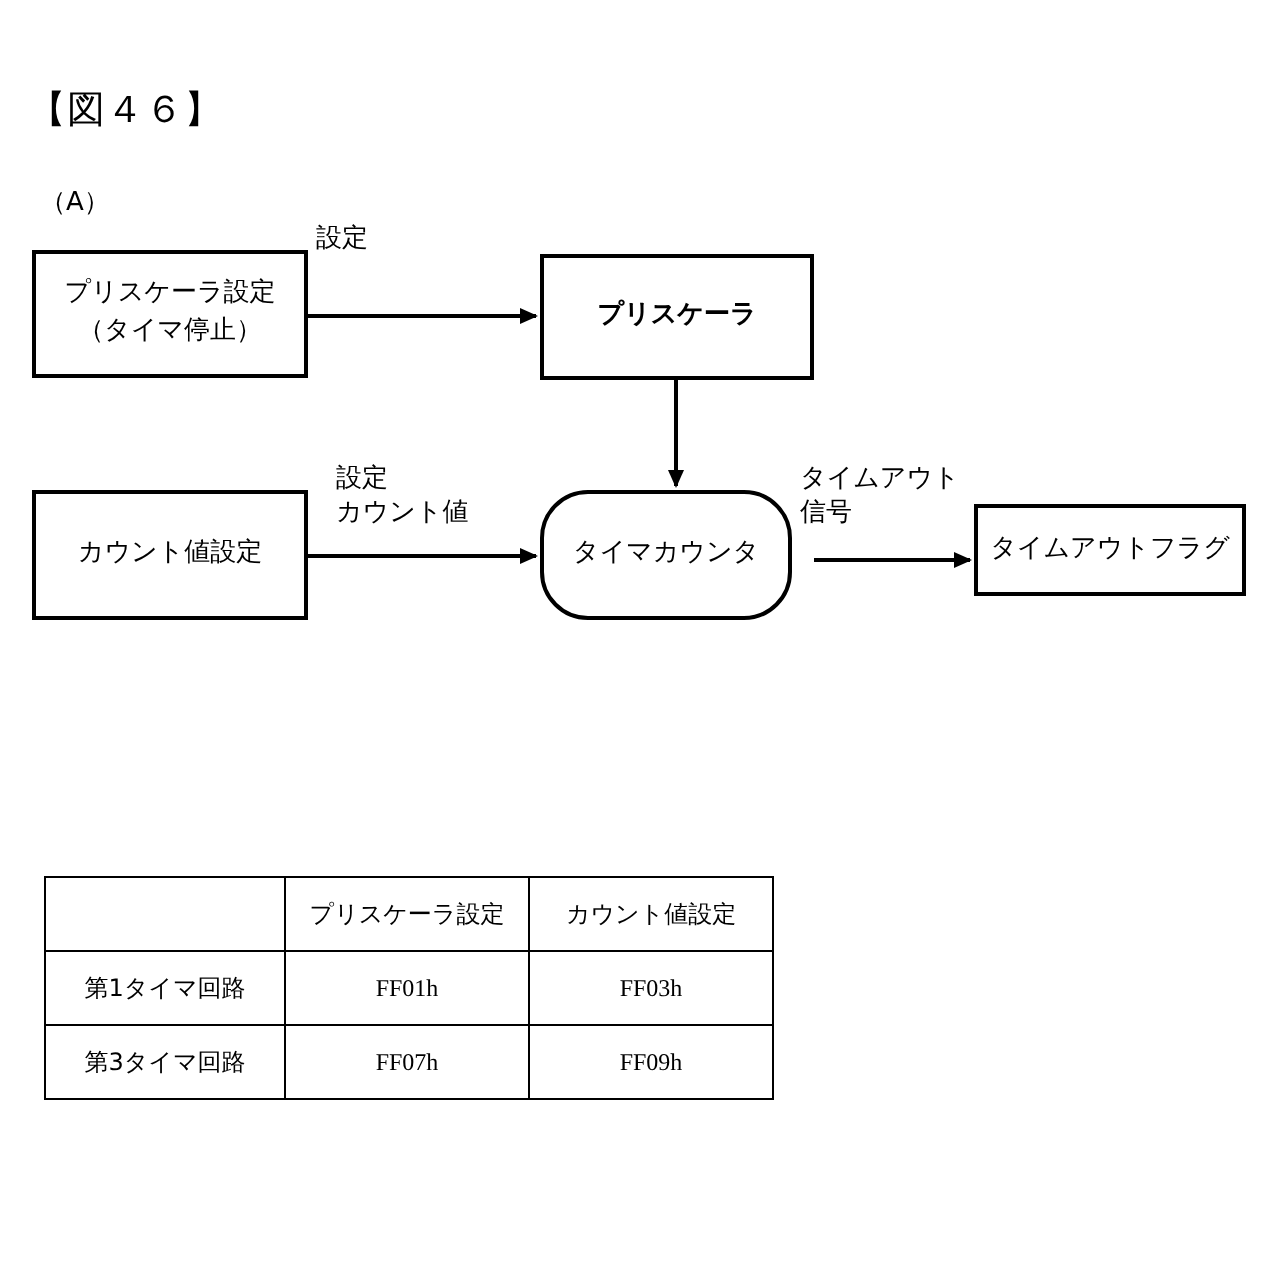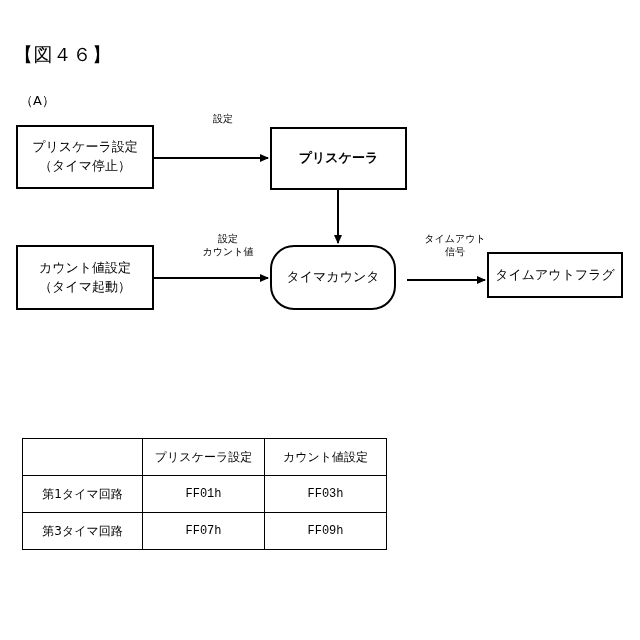--- a/index.html
+++ b/index.html
@@ -56,23 +56,23 @@
   .node-box .node-line { display: block; white-space: nowrap; }
 
   #node-prescaler-setting { left: 16px;  top: 125px; width: 138px; height: 64px; }
   #node-prescaler         { left: 270px; top: 127px; width: 137px; height: 63px; font-weight: bold; }
   #node-count-setting     { left: 16px;  top: 245px; width: 138px; height: 65px; }
   #node-timer-counter     { left: 270px; top: 245px; width: 126px; height: 65px; border-radius: 24px; }
   #node-timeout-flag      { left: 487px; top: 252px; width: 136px; height: 46px; }
 
   
   .arrow-label {
-    font-size: 10px;
+    font-size: 13px;
     line-height: 1.3;
-    text-align: center;
+    text-align: left;
     white-space: nowrap;
     z-index: 5;
     background: transparent;
   }
   .arrow-label .lbl-line { display: block; }
 
   #label-set-prescaler-value { left: 158px; top: 112px; width: 130px; }
   #label-set-count-value     { left: 168px; top: 232px; width: 120px; }
   #label-timeout-signal      { left: 400px; top: 232px; width: 110px; }
 
@@ -98,21 +98,21 @@
     text-align: center;
     vertical-align: middle;
     height: 37px;
     padding: 0 4px;
     box-sizing: border-box;
     white-space: nowrap;
   }
   #settings-table .col-label { width: 120px; text-align: center; }
   #settings-table .col-data  { width: 122px; }
   #settings-table .corner-cell { }
-  .mono-val { font-family: Liberation Mono, monospace; font-size: 12px; }
+  .mono-val { font-family: Liberation Serif, serif; font-size: 12px; }
 </style>
 </head>
 <body>
 
 <div id="page">
 
   <div class="abs" id="figure-title">【図４６】</div>
 
   <div class="abs section-label" id="section-a-label">（A）</div>
 
@@ -141,21 +141,20 @@
 
   <div class="abs node-box" id="node-prescaler">
     <div>
       <span class="node-line">プリスケーラ</span>
     </div>
   </div>
 
   <div class="abs node-box" id="node-count-setting">
     <div>
       <span class="node-line">カウント値設定</span>
-      <span class="node-line">（タイマ起動）</span>
     </div>
   </div>
 
   <div class="abs node-box" id="node-timer-counter">
     <div>
       <span class="node-line">タイマカウンタ</span>
     </div>
   </div>
 
   <div class="abs node-box" id="node-timeout-flag">

